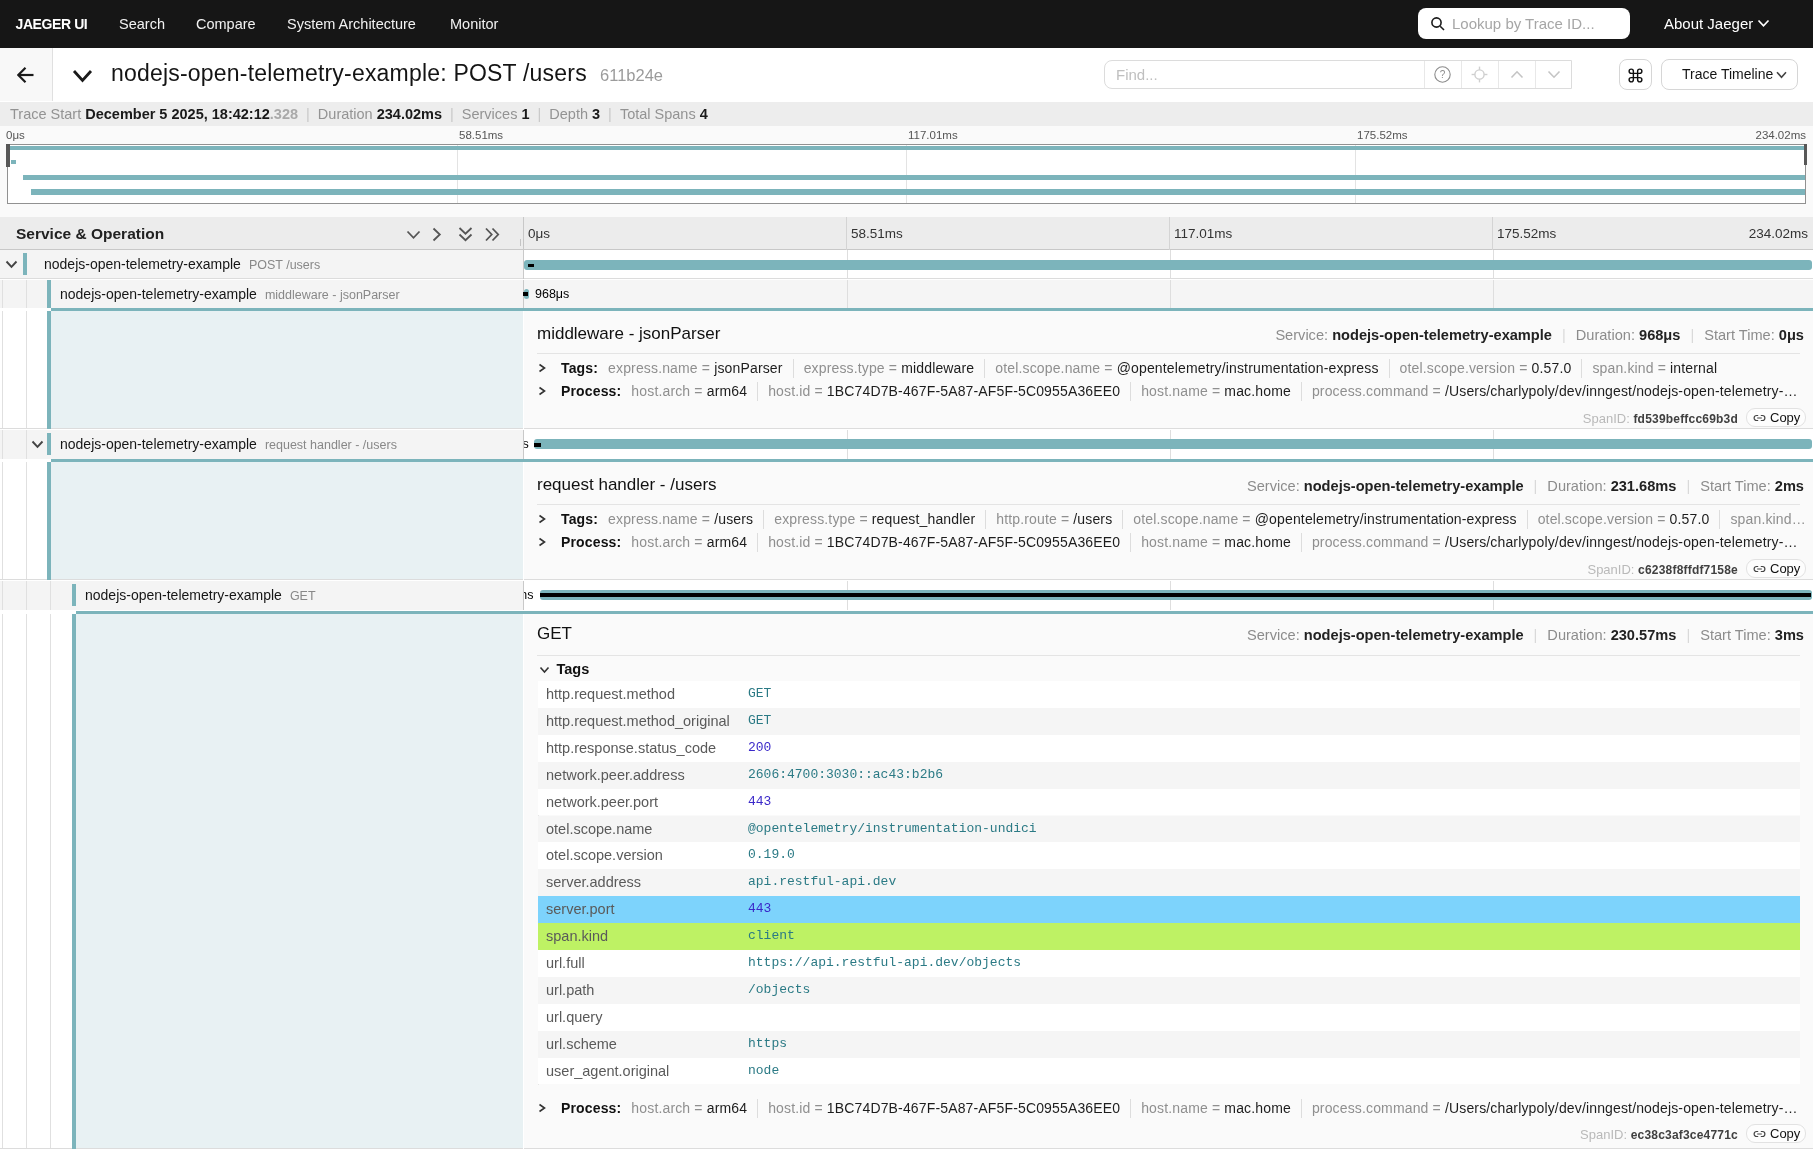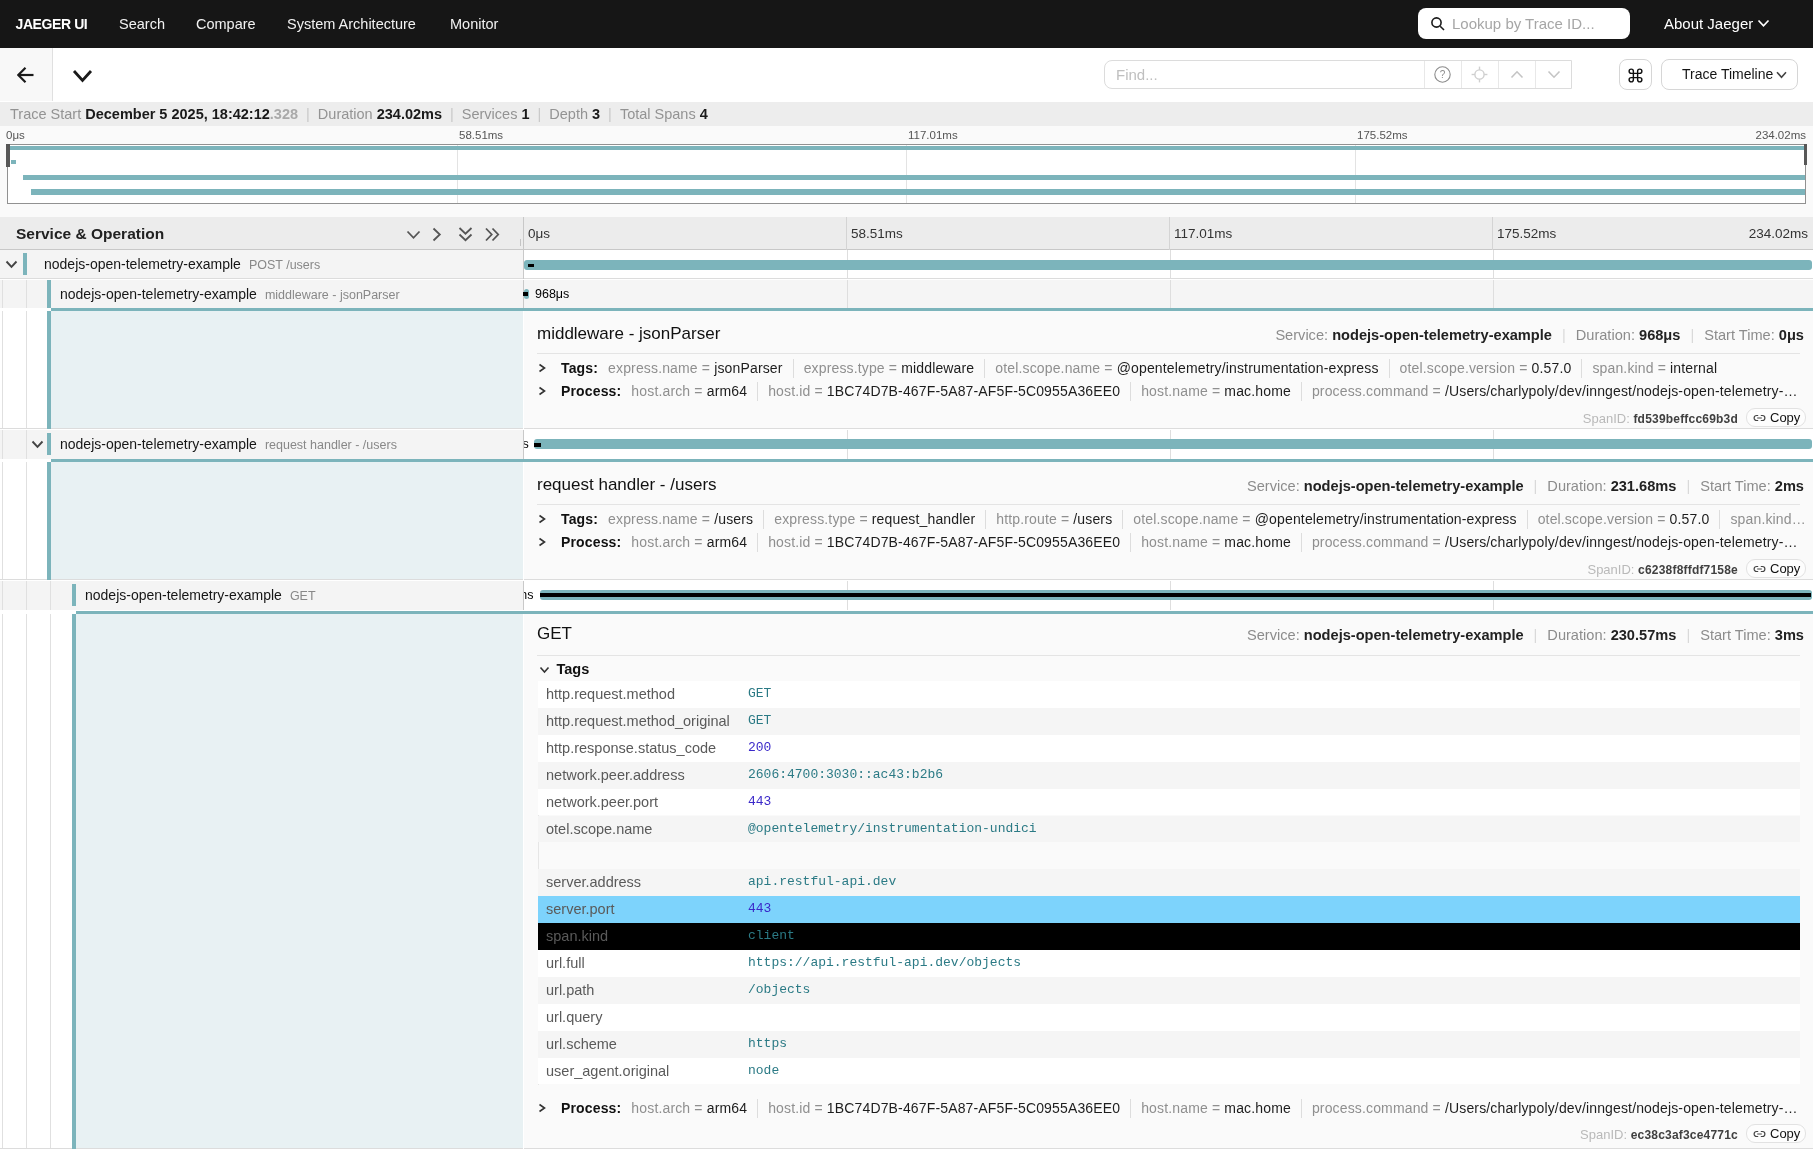--- a/index.html
+++ b/index.html
@@ -78,20 +78,21 @@
 
 <div id="pagehead">
   <div class="abs" style="left:0;top:0;width:53px;height:53px;background:#f8f8f8;border-right:1px solid #e0e0e0;box-sizing:border-box;"></div>
   <svg class="abs" style="left:17px;top:18px;" width="18" height="18" viewBox="0 0 18 18">
         <line x1="1.5" y1="9" x2="16.5" y2="9" stroke="#1a1a1a" stroke-width="2.2"></line>
         <polyline points="8.5,1.8 1.3,9 8.5,16.2" fill="none" stroke="#1a1a1a" stroke-width="2.2"></polyline>
       </svg>
   <svg class="abs" style="left:72px;top:21px;" width="21" height="14" viewBox="0 0 21 14">
         <polyline points="2,2 10.5,11.5 19,2" fill="none" stroke="#1a1a1a" stroke-width="2.8"></polyline>
       </svg>
+  <span class="abs nowrap" style="left:111px;top:12px;font-size:23px;letter-spacing:0.2px;color:#141414;">nodejs-open-telemetry-example: POST /users&nbsp; <span style="font-size:16.5px;letter-spacing:0;color:#9b9b9b;">611b24e</span></span>
 
   <div class="abs" style="left:1104px;top:12px;width:468px;height:29px;border:1px solid #dcdcdc;border-radius:8px 0 0 8px;box-sizing:border-box;background:#fff;"></div>
   <span class="abs" style="left:1116px;top:12px;line-height:29px;font-size:15px;color:#bfbfbf;">Find...</span>
   <div class="abs" style="left:1424px;top:13px;width:1px;height:27px;background:#e8e8e8;"></div>
   <div class="abs" style="left:1461px;top:13px;width:1px;height:27px;background:#e8e8e8;"></div>
   <div class="abs" style="left:1498px;top:13px;width:1px;height:27px;background:#e8e8e8;"></div>
   <div class="abs" style="left:1535px;top:13px;width:1px;height:27px;background:#e8e8e8;"></div>
   <svg class="abs" style="left:1434px;top:18px;" width="17" height="17" viewBox="0 0 17 17">
         <circle cx="8.5" cy="8.5" r="7.7" fill="none" stroke="#8c8c8c" stroke-width="1.1"></circle>
         <text x="8.5" y="12" text-anchor="middle" font-size="10" fill="#8c8c8c" font-family="Liberation Sans">?</text>
@@ -362,29 +363,33 @@
           <span class="tval str">2606:4700:3030::ac43:b2b6</span>
         </div>
     <div class="ttr" style="top:175.1px;background:#fff;">
           <span class="tkey">network.peer.port</span>
           <span class="tval num">443</span>
         </div>
     <div class="ttr" style="top:202px;background:#f5f5f5;">
           <span class="tkey">otel.scope.name</span>
           <span class="tval str">@opentelemetry/instrumentation-undici</span>
         </div>
+    <div class="ttr" style="top:228.9px;background:#fff;">
+          <span class="tkey">otel.scope.version</span>
+          <span class="tval str">0.19.0</span>
+        </div>
     <div class="ttr" style="top:255.8px;background:#f5f5f5;">
           <span class="tkey">server.address</span>
           <span class="tval str">api.restful-api.dev</span>
         </div>
     <div class="ttr" style="top:282.7px;background:#7dd3fc;">
           <span class="tkey">server.port</span>
           <span class="tval num">443</span>
         </div>
-    <div class="ttr" style="top:309.6px;background:#000000;">
+    <div class="ttr" style="top:309.6px;background:#bef264;">
           <span class="tkey">span.kind</span>
           <span class="tval str">client</span>
         </div>
     <div class="ttr" style="top:336.5px;background:#fff;">
           <span class="tkey">url.full</span>
           <span class="tval str">https://api.restful-api.dev/objects</span>
         </div>
     <div class="ttr" style="top:363.4px;background:#f5f5f5;">
           <span class="tkey">url.path</span>
           <span class="tval str">/objects</span>

